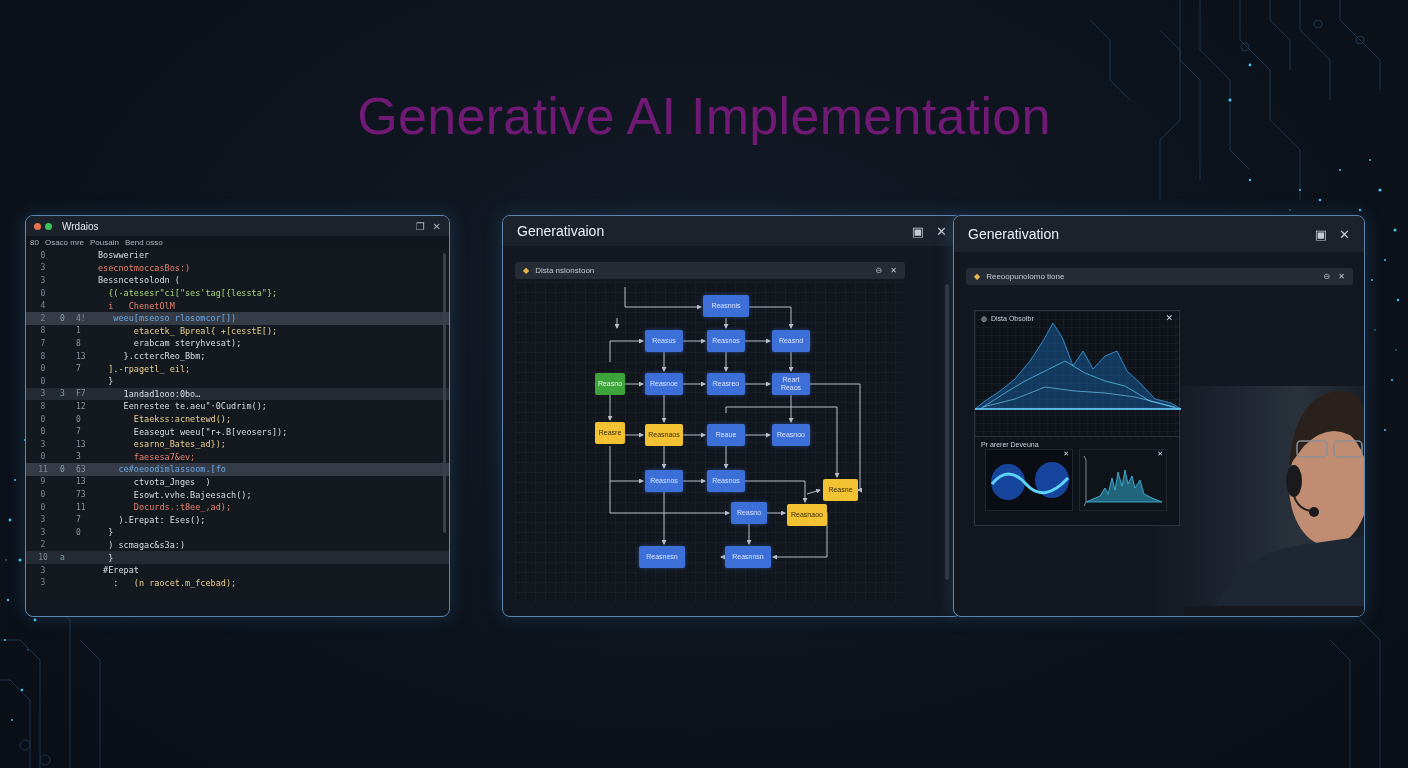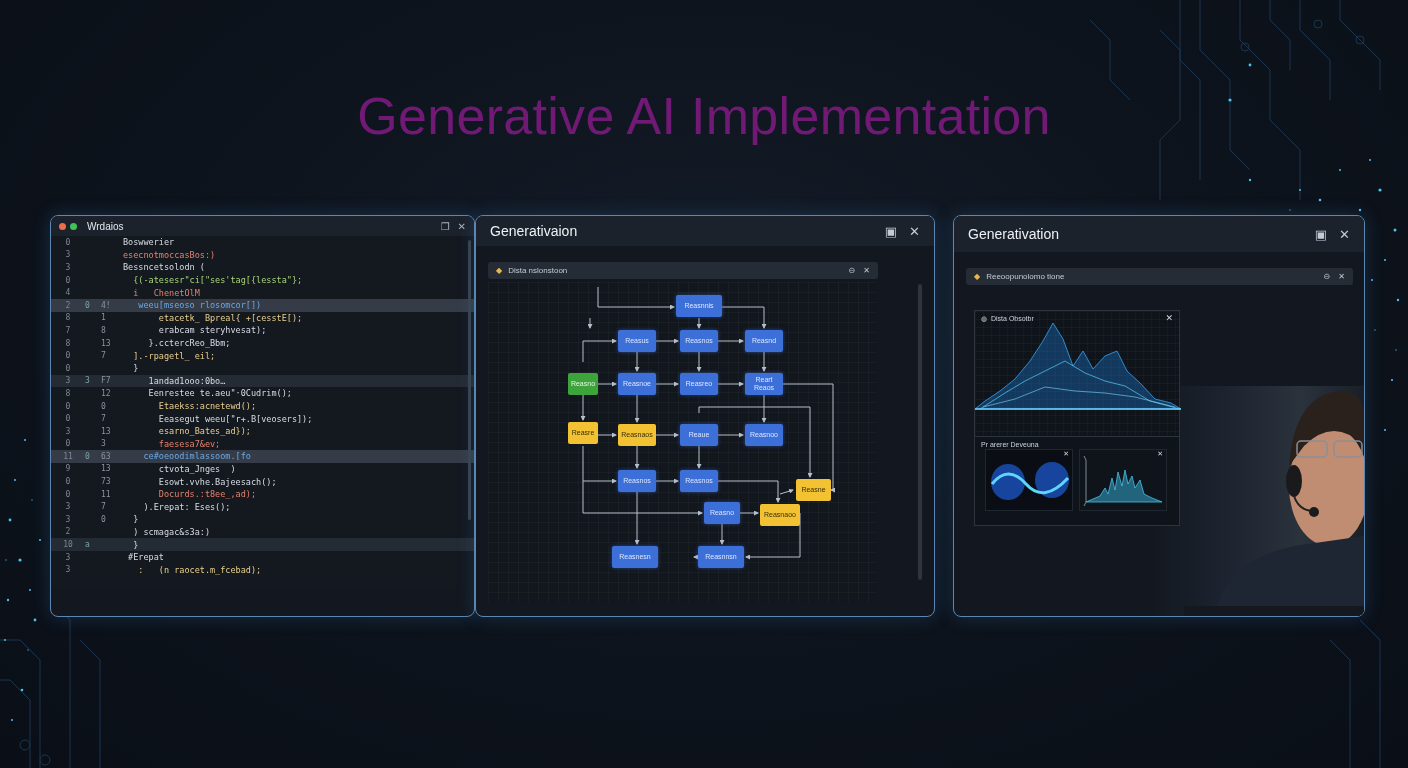--- a/index.html
+++ b/index.html
@@ -17,21 +17,21 @@
     letter-spacing: 0.3px;
   }
   .window {
     position: absolute; top: 215px; height: 402px;
     border: 1.5px solid #5d86b0; border-radius: 8px;
     background: #131820;
     box-shadow: 0 0 18px rgba(60,130,200,0.25);
     overflow: hidden;
   }
   
-  #win-code { left: 50px; width: 425px; }
+  #win-code { left: 25px; width: 425px; }
   .titlebar-small {
     height: 20px; display: flex; align-items: center; padding: 0 8px;
     background: #1c222c; font-size: 10px; color: #e3e7ee;
   }
   .dot { width: 7px; height: 7px; border-radius: 50%; display: inline-block; margin-right: 4px; }
   .tb-spacer { flex: 1; }
   .tb-icon { font-size: 10px; color: #aab3c0; margin-left: 8px; }
   .toolbar {
     height: 17px; display: flex; align-items: center; padding: 0 6px; gap: 8px;
     background: #161b23; font-size: 8px; color: #b9c1cc;
@@ -49,21 +49,21 @@
   .gutter2 { width: 16px; color: #79a3a0; font-size: 8px; }
   .gutter3 { width: 22px; color: #8a93a0; font-size: 8px; }
   .code-text { color: #e8d49c; }
   .c-red { color: #e5816b; }
   .c-yel { color: #e9cf8e; }
   .c-wht { color: #d8dde5; }
   .c-grn { color: #a8d67a; }
   .c-blu { color: #6aa8e6; }
   .scroll-v { position: absolute; right: 3px; top: 4px; width: 3px; height: 280px; background: #3a414b; border-radius: 2px; }
   
-  #win-diagram { left: 475px; width: 460px; }
+  #win-diagram { left: 502px; width: 460px; }
   .titlebar-big {
     height: 30px; display: flex; align-items: center; padding: 0 14px;
     background: #1c222c; font-size: 14px; color: #eef1f5;
   }
   .tb-btn { font-size: 13px; color: #c3cad4; margin-left: 12px; }
   .subpanel-bar {
     position: absolute; height: 17px; display: flex; align-items: center; padding: 0 8px;
     background: #262c36; border-radius: 3px; font-size: 8px; color: #c4cad3;
   }
   .diagram-canvas {
@@ -164,20 +164,26 @@
 
 <div class="window" id="win-code">
   <div class="titlebar-small">
     <span class="dot" style="background:#e8704f"></span>
     <span class="dot" style="background:#3ec25a"></span>
     <span style="margin-left:6px">Wrdaios</span>
     <span class="tb-spacer"></span>
     <span class="tb-icon">❐</span>
     <span class="tb-icon">✕</span>
   </div>
+  <div class="pathbar">
+    <span>80</span>
+    <span>Osaco mre</span>
+    <span>Pousain</span>
+    <span>Bend osso</span>
+  </div>
   <div class="code-area" id="code-area">
     <div class="scroll-v"></div>
   <div class="code-line"><span class="gutter">0</span><span class="gutter2"></span><span class="gutter3"></span><span class="code-text c-wht">Boswwerier</span></div>
       <div class="code-line"><span class="gutter">3</span><span class="gutter2"></span><span class="gutter3"></span><span class="code-text c-red">esecnotmoccasBos:)</span></div>
       <div class="code-line"><span class="gutter">3</span><span class="gutter2"></span><span class="gutter3"></span><span class="code-text c-wht">Bessncetsolodn (</span></div>
       <div class="code-line"><span class="gutter">0</span><span class="gutter2"></span><span class="gutter3"></span><span class="code-text c-grn">  {(-atesesr"ci["ses'tag[{lessta"};</span></div>
       <div class="code-line"><span class="gutter">4</span><span class="gutter2"></span><span class="gutter3"></span><span class="code-text c-red">  i   ChenetOlM</span></div>
       <div class="code-line hl"><span class="gutter">2</span><span class="gutter2">0</span><span class="gutter3">4!</span><span class="code-text c-blu">   weeu[mseoso rlosomcor[])</span></div>
       <div class="code-line"><span class="gutter">8</span><span class="gutter2"></span><span class="gutter3">1</span><span class="code-text c-yel">       etacetk_ Bpreal{ +[cesstE[);</span></div>
       <div class="code-line"><span class="gutter">7</span><span class="gutter2"></span><span class="gutter3">8</span><span class="code-text c-wht">       erabcam steryhvesat);</span></div>

